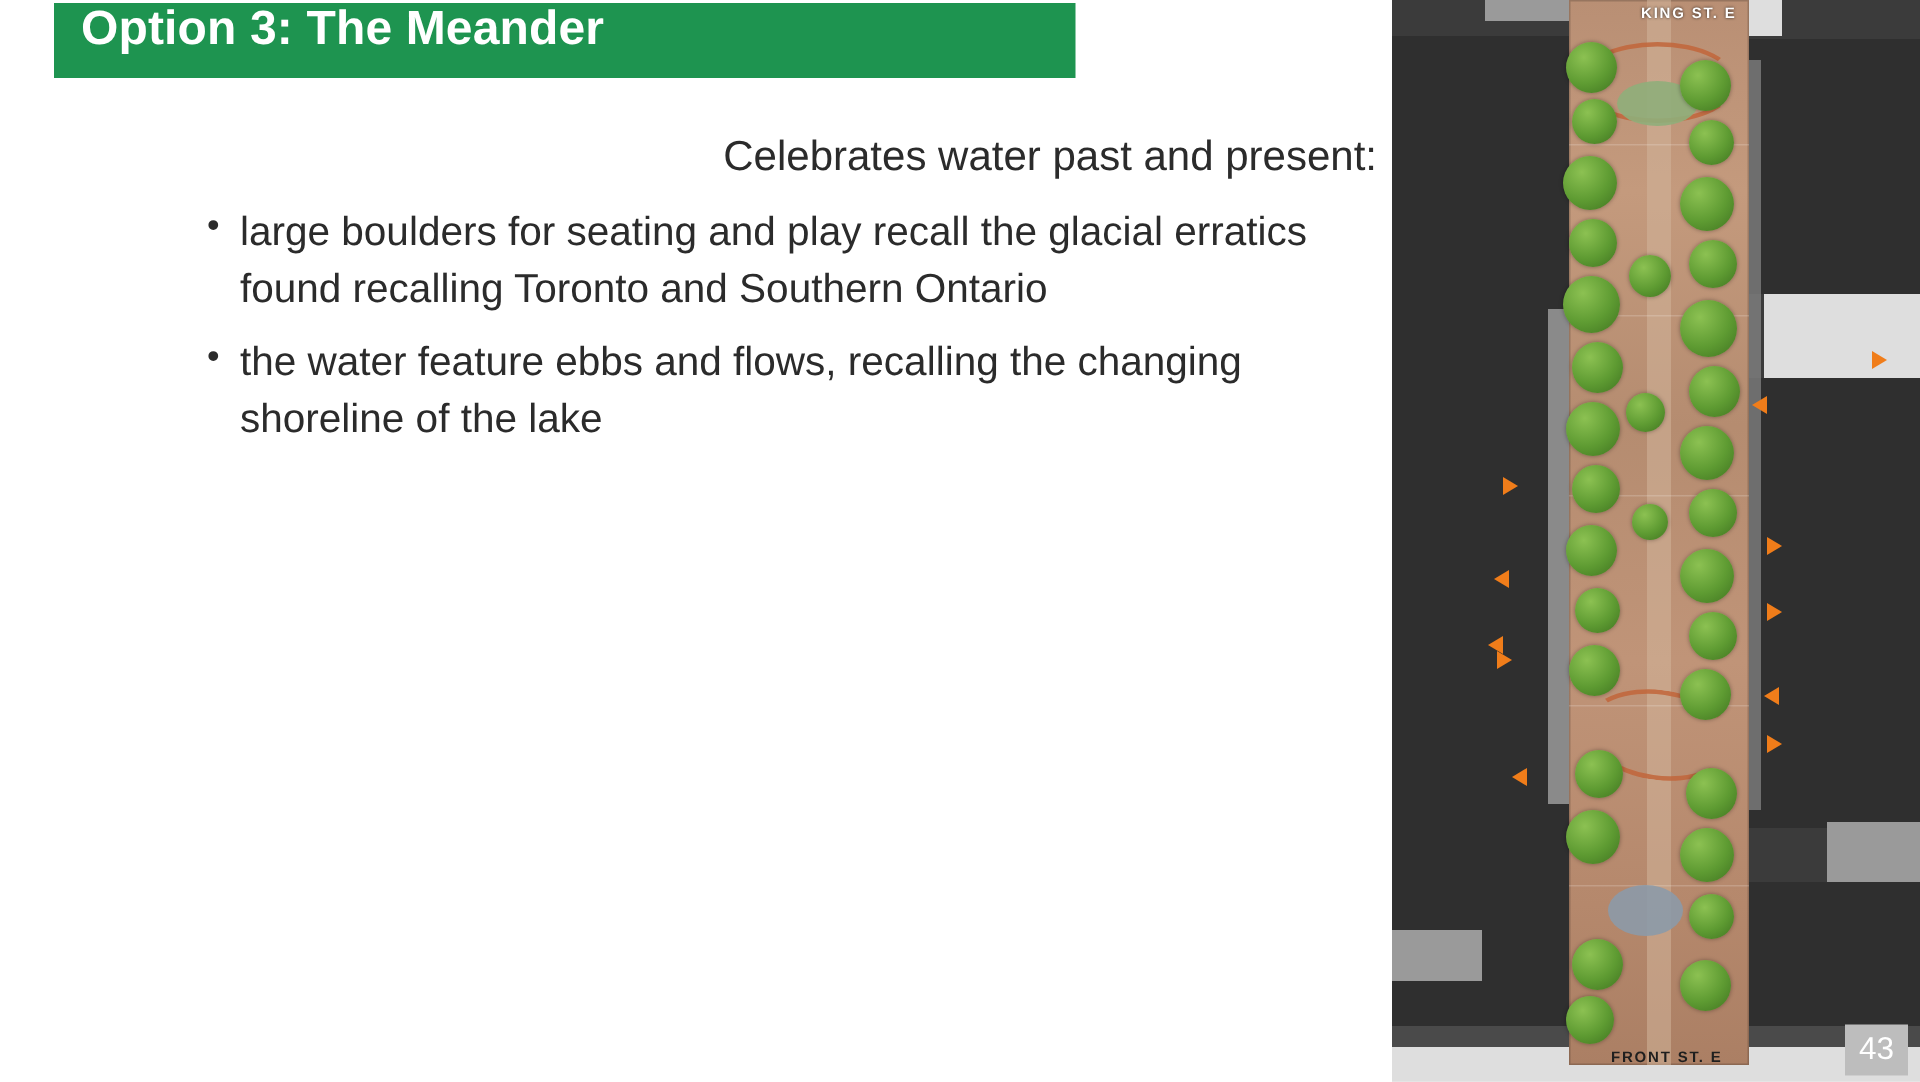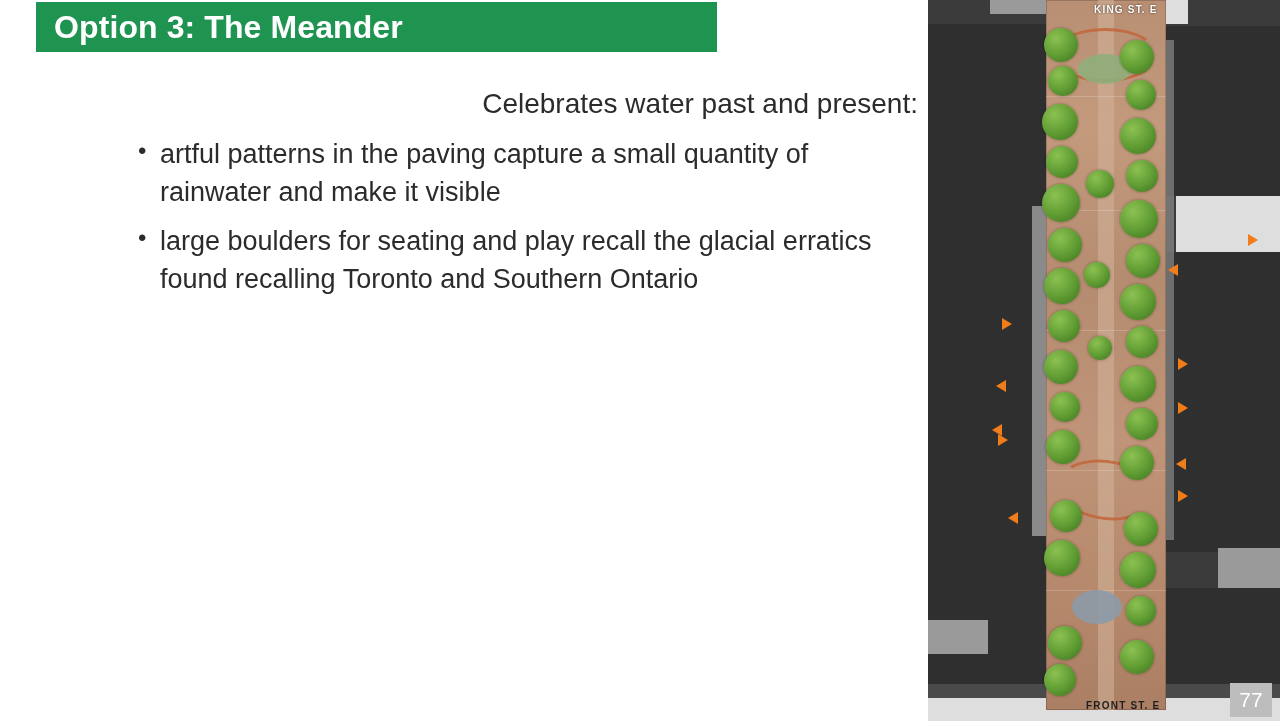--- a/index.html
+++ b/index.html
@@ -16,21 +16,20 @@
     background: #ffffff;
   }
 
   
   #title-bar {
     position: absolute;
     left: 36px; top: 2px;
     width: 681px; height: 50px;
     background: #1e9450;
     display: flex;
-    align-items: center;
   }
   #title-text {
     color: #ffffff;
     font-size: 32px;
     font-weight: bold;
     letter-spacing: 0.1px;
     padding-left: 18px;
     line-height: 1;
   }
 
@@ -188,22 +187,22 @@
 
 <div id="slide">
 
   <div id="title-bar">
     <div id="title-text">Option 3: The Meander</div>
   </div>
 
   <div id="body-block">
     <p id="lead">Celebrates water past and present:</p>
     <ul class="bullets">
-      <li>artful patterns in the paving capture a small quantity of rainwater and make it visible</li>
       <li>large boulders for seating and play recall the glacial erratics found recalling Toronto and Southern Ontario</li>
+      <li>the water feature ebbs and flows, recalling the changing shoreline of the lake</li>
     </ul>
   </div>
 
   <div id="image-panel">
     <div id="aerial">
 
       <div class="block-light" style="left:150px; top:0; width:110px; height:24px;"></div>
       <div class="block-mid" style="left:62px; top:0; width:78px; height:14px;"></div>
       <div class="block-dark" style="left:0; top:24px; width:120px; height:660px;"></div>
       <div class="block-dark" style="left:236px; top:26px; width:116px; height:170px;"></div>
@@ -278,19 +277,19 @@
       <div class="marker right" style="left:70px; top:434px;"></div>
       <div class="marker left" style="left:80px; top:512px;"></div>
       <div class="marker left" style="left:240px; top:264px;"></div>
       <div class="marker right" style="left:250px; top:358px;"></div>
       <div class="marker right" style="left:250px; top:402px;"></div>
       <div class="marker left" style="left:248px; top:458px;"></div>
       <div class="marker right" style="left:250px; top:490px;"></div>
       <div class="marker right" style="left:320px; top:234px;"></div>
 
       <div class="street-label" style="left:146px; top:4px;">KING ST. E</div>
-      <div class="street-label dark" style="left:138px; top:700px;">FRONT ST. E</div>
+      <div class="street-label dark" style="left:126px; top:700px;">FRONT ST. E</div>
     </div>
   </div>
 
-  <div id="page-number">77</div>
+  <div id="page-number">43</div>
 
 </div>
 
 </body></html>

